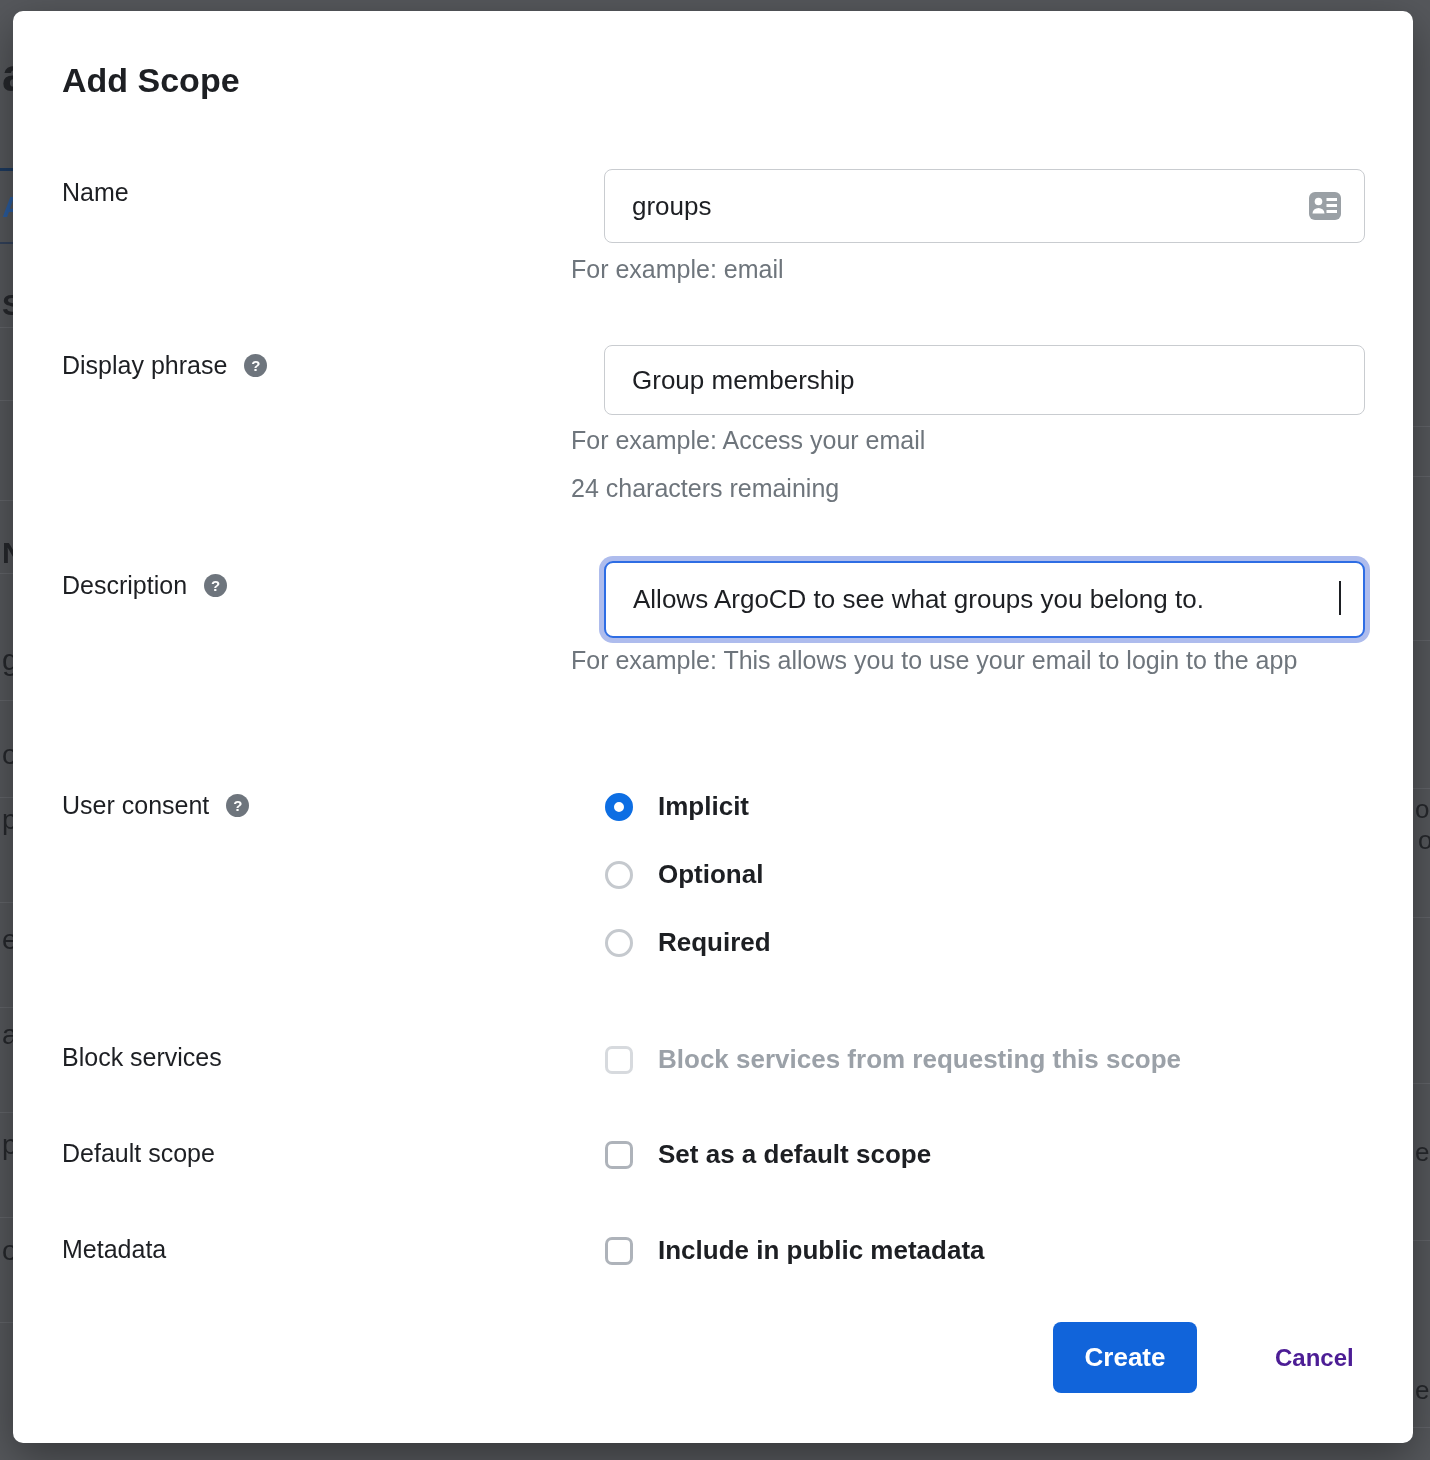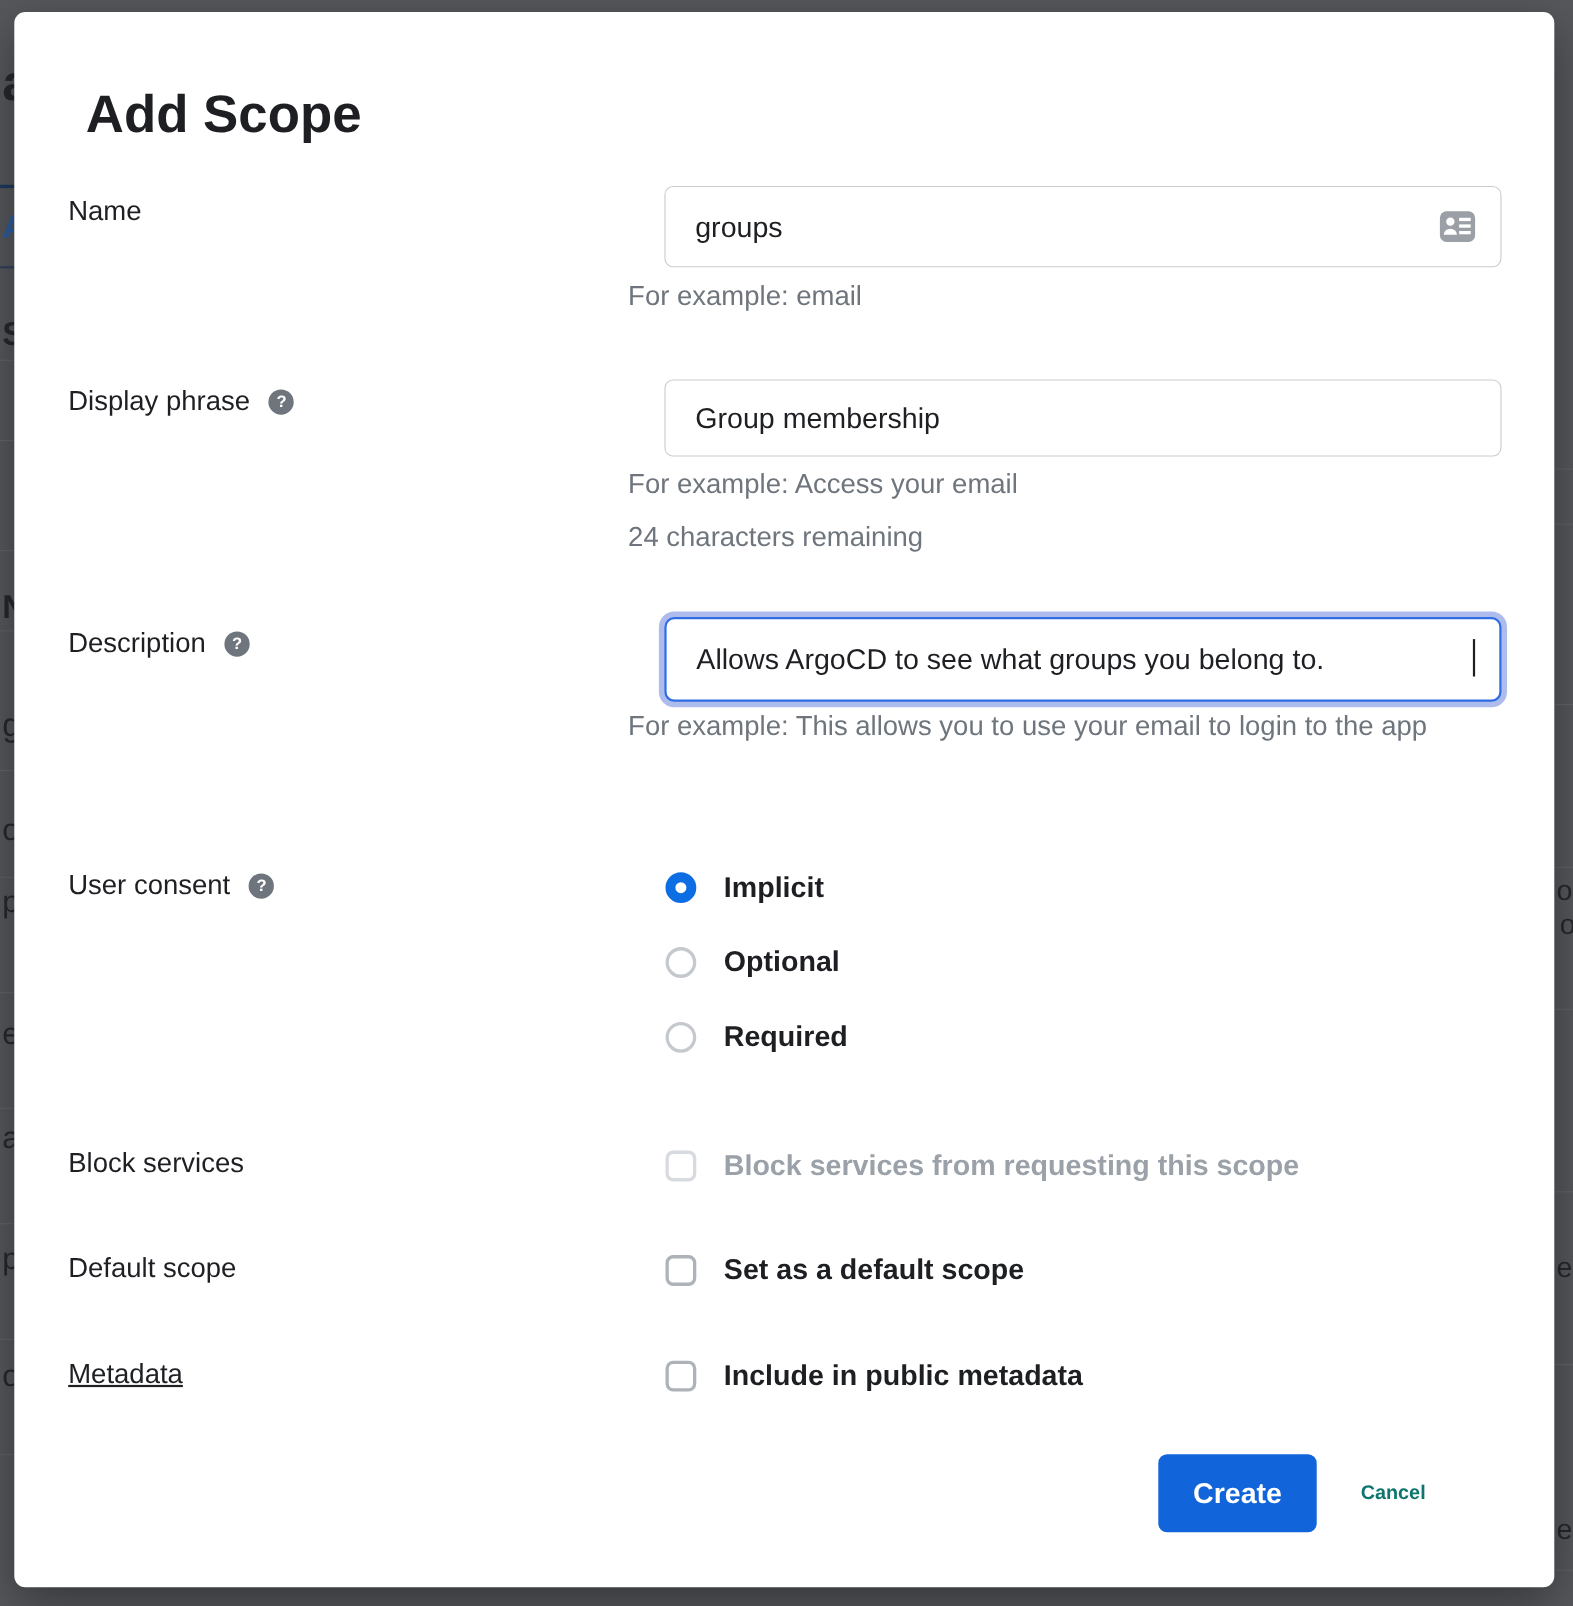--- a/index.html
+++ b/index.html
@@ -9,21 +9,21 @@
   
   .bg-strip{position:absolute;top:0;bottom:0;overflow:hidden;}
   .bg-left{left:0;width:13px;}
   .bg-right{right:0;width:17px;}
   .bg-frag{position:absolute;left:2px;white-space:nowrap;color:#26282c;line-height:1;}
   .bg-divider{position:absolute;left:0;right:0;height:1px;background:#63656a;}
   .bg-navy{position:absolute;left:0;right:0;height:3px;background:#1d3a5f;}
   
   .modal{position:absolute;left:13px;top:11px;width:1400px;height:1432px;background:#fff;
          border-radius:10px;box-shadow:0 14px 44px rgba(0,0,0,.38);}
-  .title{position:absolute;left:49px;top:50px;font-size:48px;font-weight:700;color:#1d1f23;margin:16px;}
+  .title{position:absolute;left:49px;top:50px;font-size:34px;font-weight:700;color:#1d1f23;margin:0;}
   .label-row{position:absolute;left:49px;display:flex;align-items:center;gap:17px;}
   .label{font-size:25px;color:#1d1f23;}
   .help-icon{width:23px;height:23px;border-radius:50%;background:#6e757d;color:#fff;
              display:inline-flex;align-items:center;justify-content:center;
              font-size:15px;font-weight:700;line-height:1;cursor:pointer;}
   .input{position:absolute;left:591px;width:761px;background:#fff;border:1px solid #c9ccd0;
          border-radius:8px;display:flex;align-items:center;padding:0 22px 0 27px;font-size:26px;}
   .input.focused{border:2.5px solid #2e6de4;border-radius:9px;box-shadow:0 0 0 5px #aebced;justify-content:space-between;}
   .input .grow{flex:1;}
   .helper{position:absolute;left:558px;font-size:25px;color:#6e757c;line-height:48px;}
@@ -36,22 +36,22 @@
   .choice-label{font-size:26px;color:#1d1f23;font-weight:bold;}
   
   .checkbox{width:28px;height:28px;border-radius:7px;background:#fff;cursor:pointer;flex:0 0 auto;}
   .checkbox.enabled{border:3px solid #aeb3ba;}
   .checkbox.disabled{border:3px solid #d7dade;cursor:default;}
   .choice-label.disabled{color:#9ba1a8;}
   
   .create-btn{position:absolute;left:1040px;top:1311px;width:144px;height:71px;border:none;
               background:#1164da;color:#fff;font-family:inherit;font-size:26px;font-weight:700;
               border-radius:8px;cursor:pointer;}
-  .cancel-link{position:absolute;left:1224px;top:1311px;height:71px;display:flex;align-items:center;
-               color:#0f766e;font-size:18px;font-weight:700;cursor:pointer;}
+  .cancel-link{position:absolute;left:1262px;top:1311px;height:71px;display:flex;align-items:center;
+               color:#4c1d95;font-size:24px;font-weight:700;cursor:pointer;}
 </style>
 </head>
 <body>
 
 <div class="stage">
 
   <div class="bg-strip bg-left">
     <span class="bg-frag" style="top:52px;font-size:46px;font-weight:700;">a</span>
     <div class="bg-navy" style="top:168px;"></div>
     <span class="bg-frag" style="top:192px;font-size:30px;font-weight:700;color:#2b5d9f;">A</span>
@@ -159,21 +159,21 @@
     </div>
 
     <div class="label-row" style="top:1128px;">
       <span class="label">Default scope</span>
     </div>
     <div class="choice-row" style="top:1128px;">
       <span class="checkbox enabled"></span>
       <span class="choice-label">Set as a default scope</span>
     </div>
 
-    <div class="label-row" style="top:1224px;text-decoration:underline;">
+    <div class="label-row" style="top:1224px;">
       <span class="label">Metadata</span>
     </div>
     <div class="choice-row" style="top:1224px;">
       <span class="checkbox enabled"></span>
       <span class="choice-label">Include in public metadata</span>
     </div>
 
     <button class="create-btn">Create</button>
     <span class="cancel-link">Cancel</span>
 

